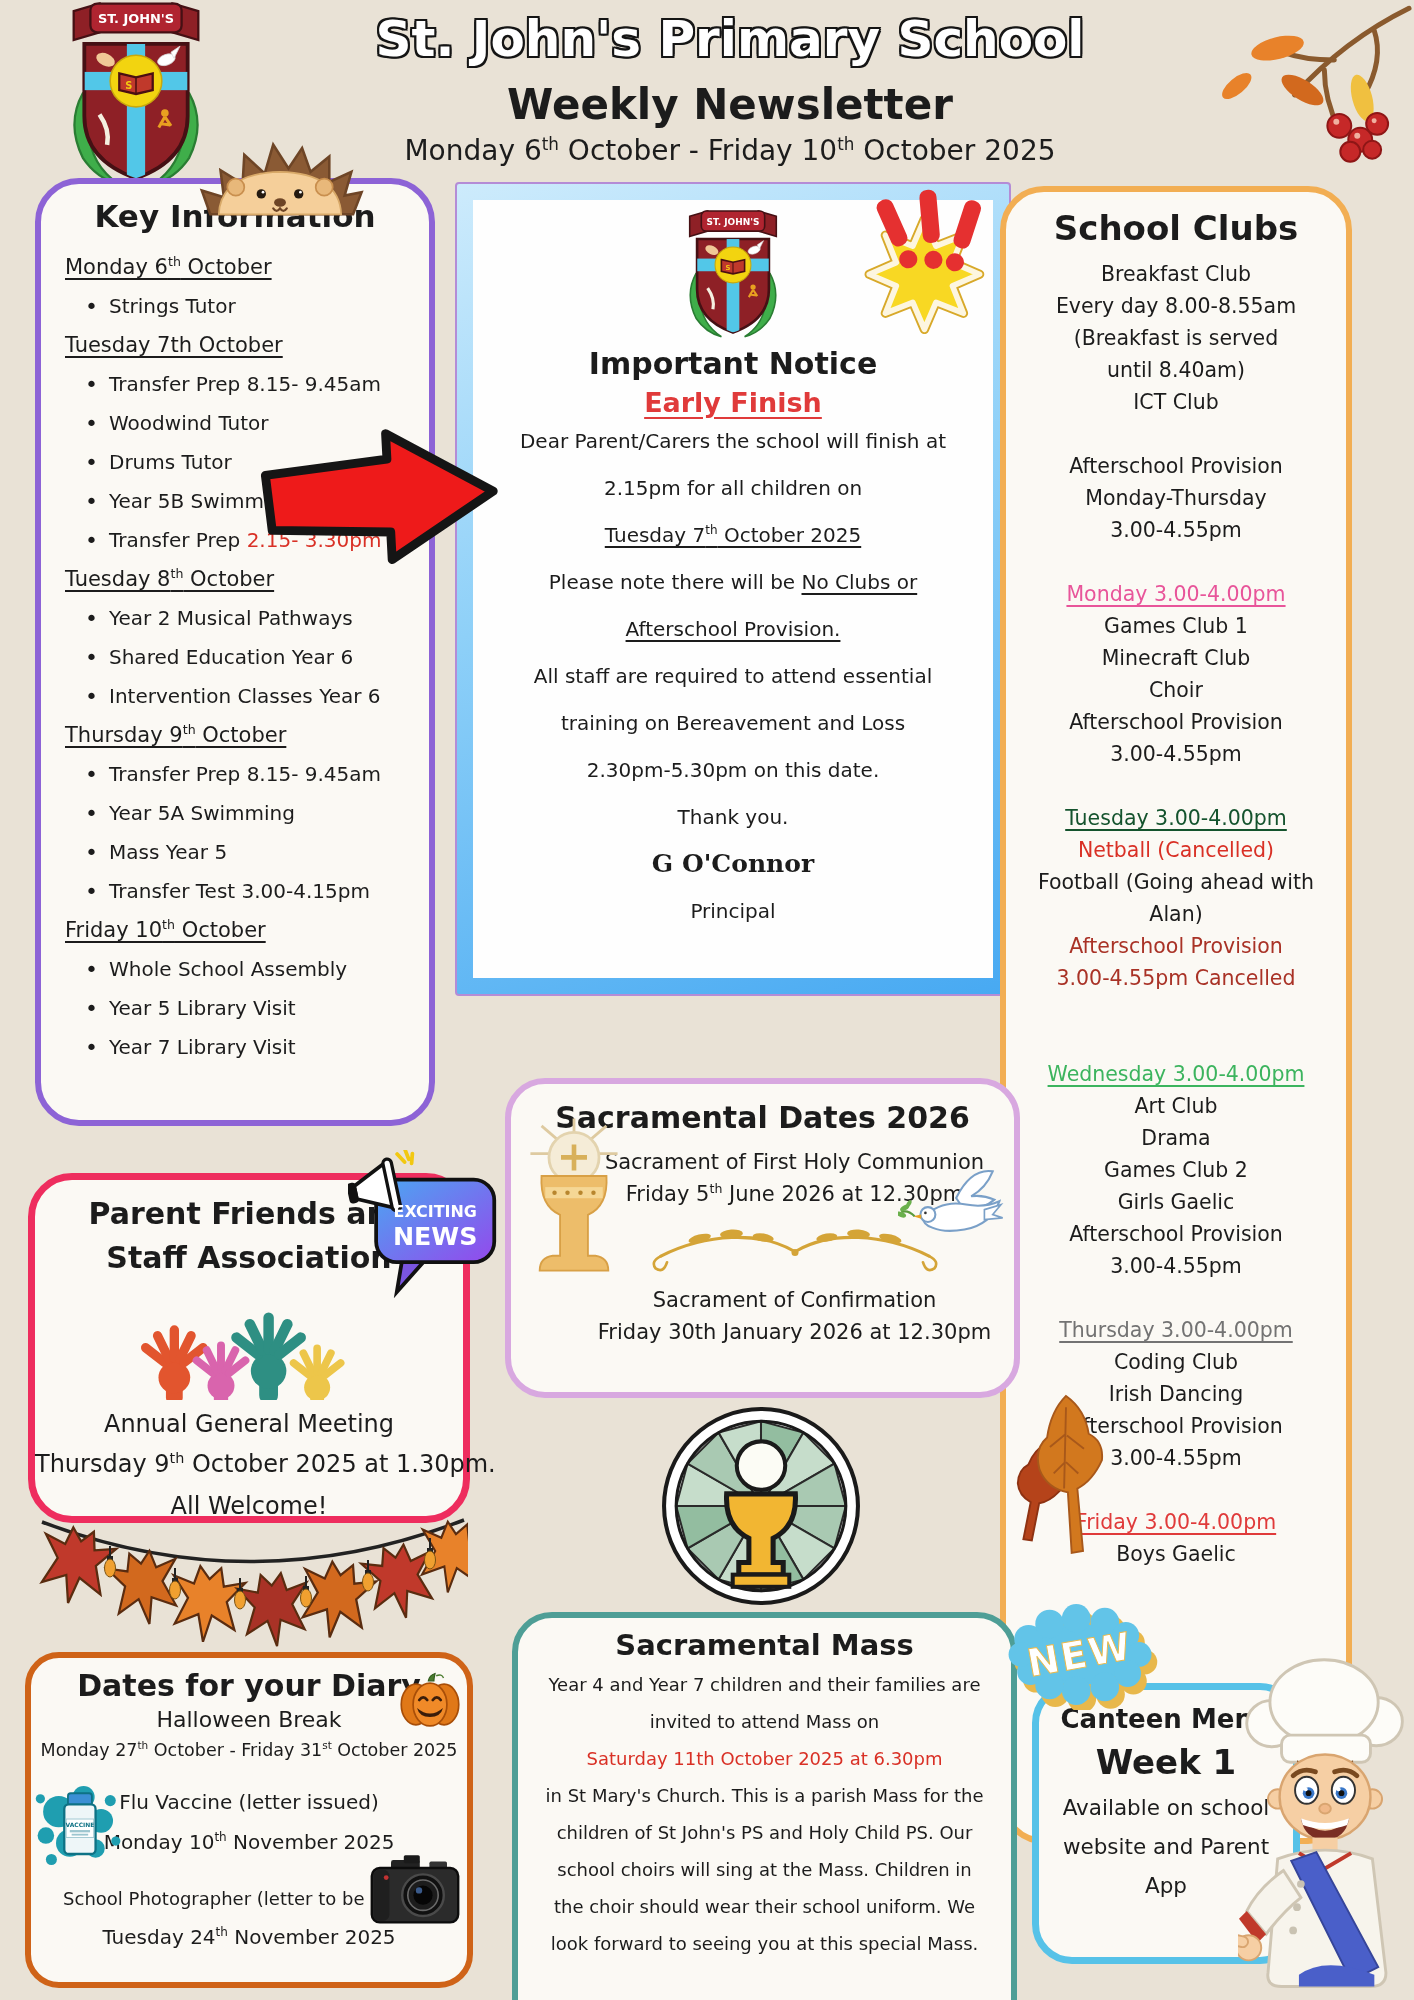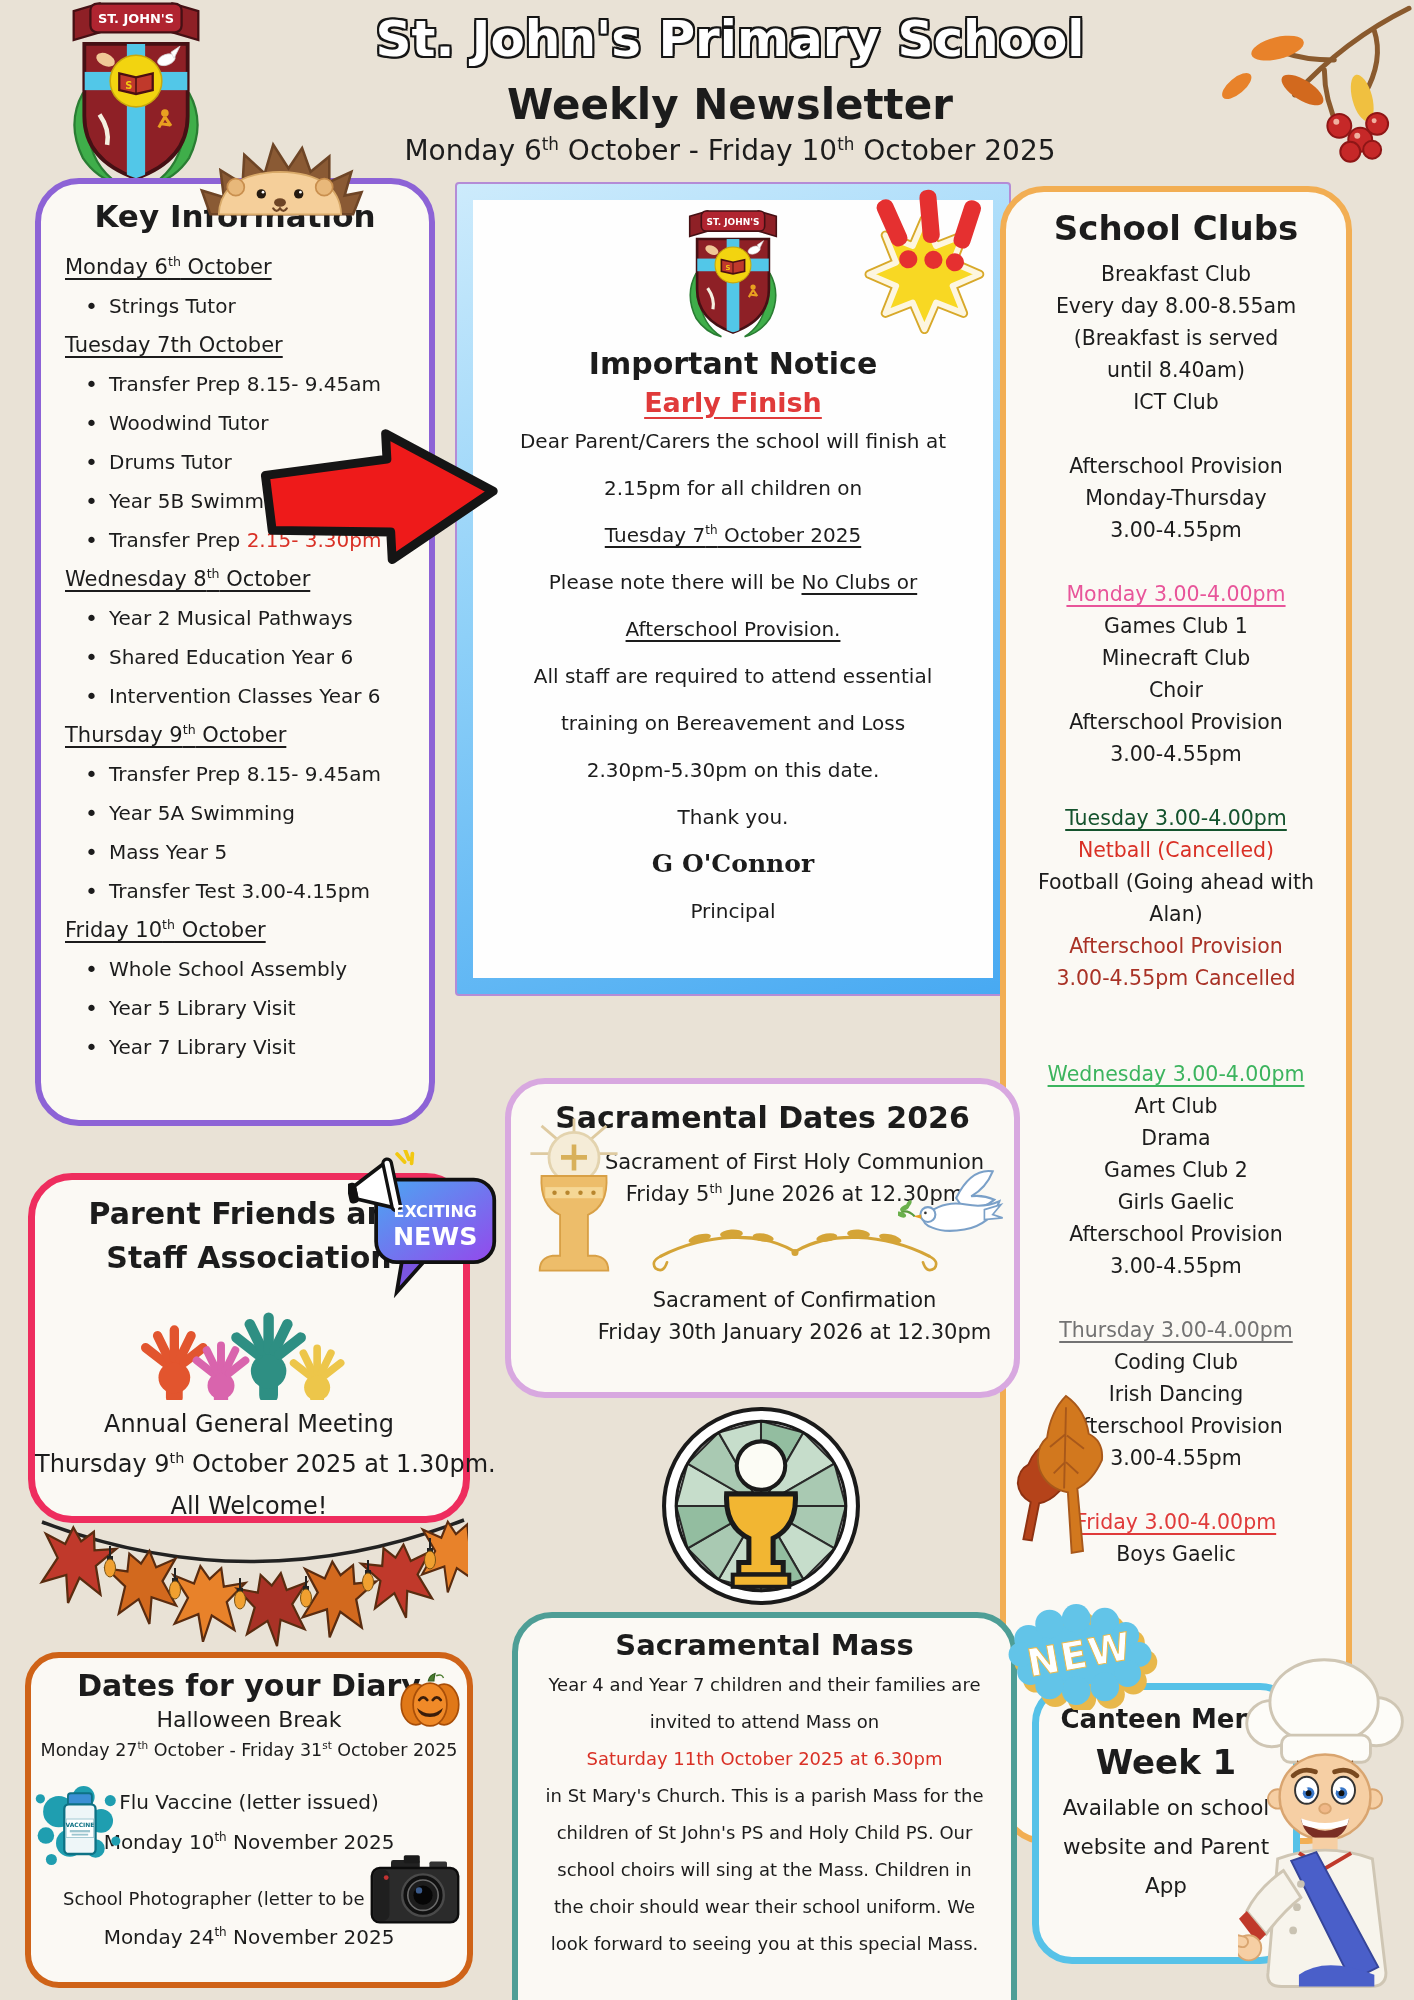--- a/index.html
+++ b/index.html
@@ -190,21 +190,21 @@
     <div class="panel-title">Key Information</div>
     <div class="ki-body">
       <div class="ki-day"><span>Monday 6</span><sup>th</sup><span> October</span></div>
       <div class="ki-item">Strings Tutor</div>
       <div class="ki-day"><span>Tuesday 7th October </span></div>
       <div class="ki-item">Transfer Prep 8.15- 9.45am</div>
       <div class="ki-item">Woodwind Tutor</div>
       <div class="ki-item">Drums Tutor</div>
       <div class="ki-item">Year 5B Swimming</div>
       <div class="ki-item"><span>Transfer Prep </span><span class="red">2.15- 3.30pm</span></div>
-      <div class="ki-day"><span>Wednesday 8</span><sup>th</sup><span> October </span></div>
+      <div class="ki-day"><span>Tuesday 8</span><sup>th</sup><span> October </span></div>
       <div class="ki-item">Year 2 Musical Pathways</div>
       <div class="ki-item">Shared Education Year 6</div>
       <div class="ki-item">Intervention Classes Year 6</div>
       <div class="ki-day"><span>Thursday 9</span><sup>th</sup><span> October </span></div>
       <div class="ki-item">Transfer Prep 8.15- 9.45am</div>
       <div class="ki-item">Year 5A Swimming</div>
       <div class="ki-item">Mass Year 5</div>
       <div class="ki-item">Transfer Test 3.00-4.15pm</div>
       <div class="ki-day"><span>Friday 10</span><sup>th</sup><span> October</span></div>
       <div class="ki-item">Whole School Assembly</div>
@@ -503,21 +503,21 @@
   </div>
 
   <div class="box diary">
     <div class="panel-title">Dates for your Diary</div>
     <div>
         <div class="dl d-head"><span>Halloween Break</span></div>
         <div class="dl d-daterange"><span>Monday 27</span><sup>th</sup><span> October - Friday 31</span><sup>st</sup><span> October 2025</span></div>
         <div class="dl d-item"><span>Flu Vaccine (letter issued)</span></div>
         <div class="dl d-date"><span>Monday 10</span><sup>th</sup><span> November 2025</span></div>
         <div class="dl d-item-sm"><span>School Photographer (letter to be issued)</span></div>
-        <div class="dl d-date"><span>Monday 24</span><sup>th</sup><span> November 2025</span></div>
+        <div class="dl d-date"><span>Tuesday 24</span><sup>th</sup><span> November 2025</span></div>
       </div>
     <svg class="abs" style="right:6px;top:8px" width="62" height="68" viewBox="0 0 110 100">
       <path d="M52,16 q2,-10 12,-13 q-2,8 -2,13 Z" fill="#4a7c2f" stroke="#2f5a1c" stroke-width="2"></path>
       <path d="M66,7 q10,-4 13,4" stroke="#4a7c2f" stroke-width="2.5" fill="none"></path>
       <ellipse cx="30" cy="58" rx="26" ry="36" fill="#e07818" stroke="#a84e08" stroke-width="3"></ellipse>
       <ellipse cx="80" cy="58" rx="26" ry="36" fill="#e07818" stroke="#a84e08" stroke-width="3"></ellipse>
       <ellipse cx="55" cy="58" rx="30" ry="38" fill="#f08a28" stroke="#a84e08" stroke-width="3"></ellipse>
       <path d="M36,50 q7,-9 14,0 M60,50 q7,-9 14,0" stroke="#3a1d0a" stroke-width="5" fill="none" stroke-linecap="round"></path>
       <path d="M32,64 q23,20 46,0 q-4,16 -23,16 q-19,0 -23,-16 Z" fill="#3a1d0a"></path>
       <rect x="48" y="64" width="9" height="7" fill="#f08a28"></rect>

